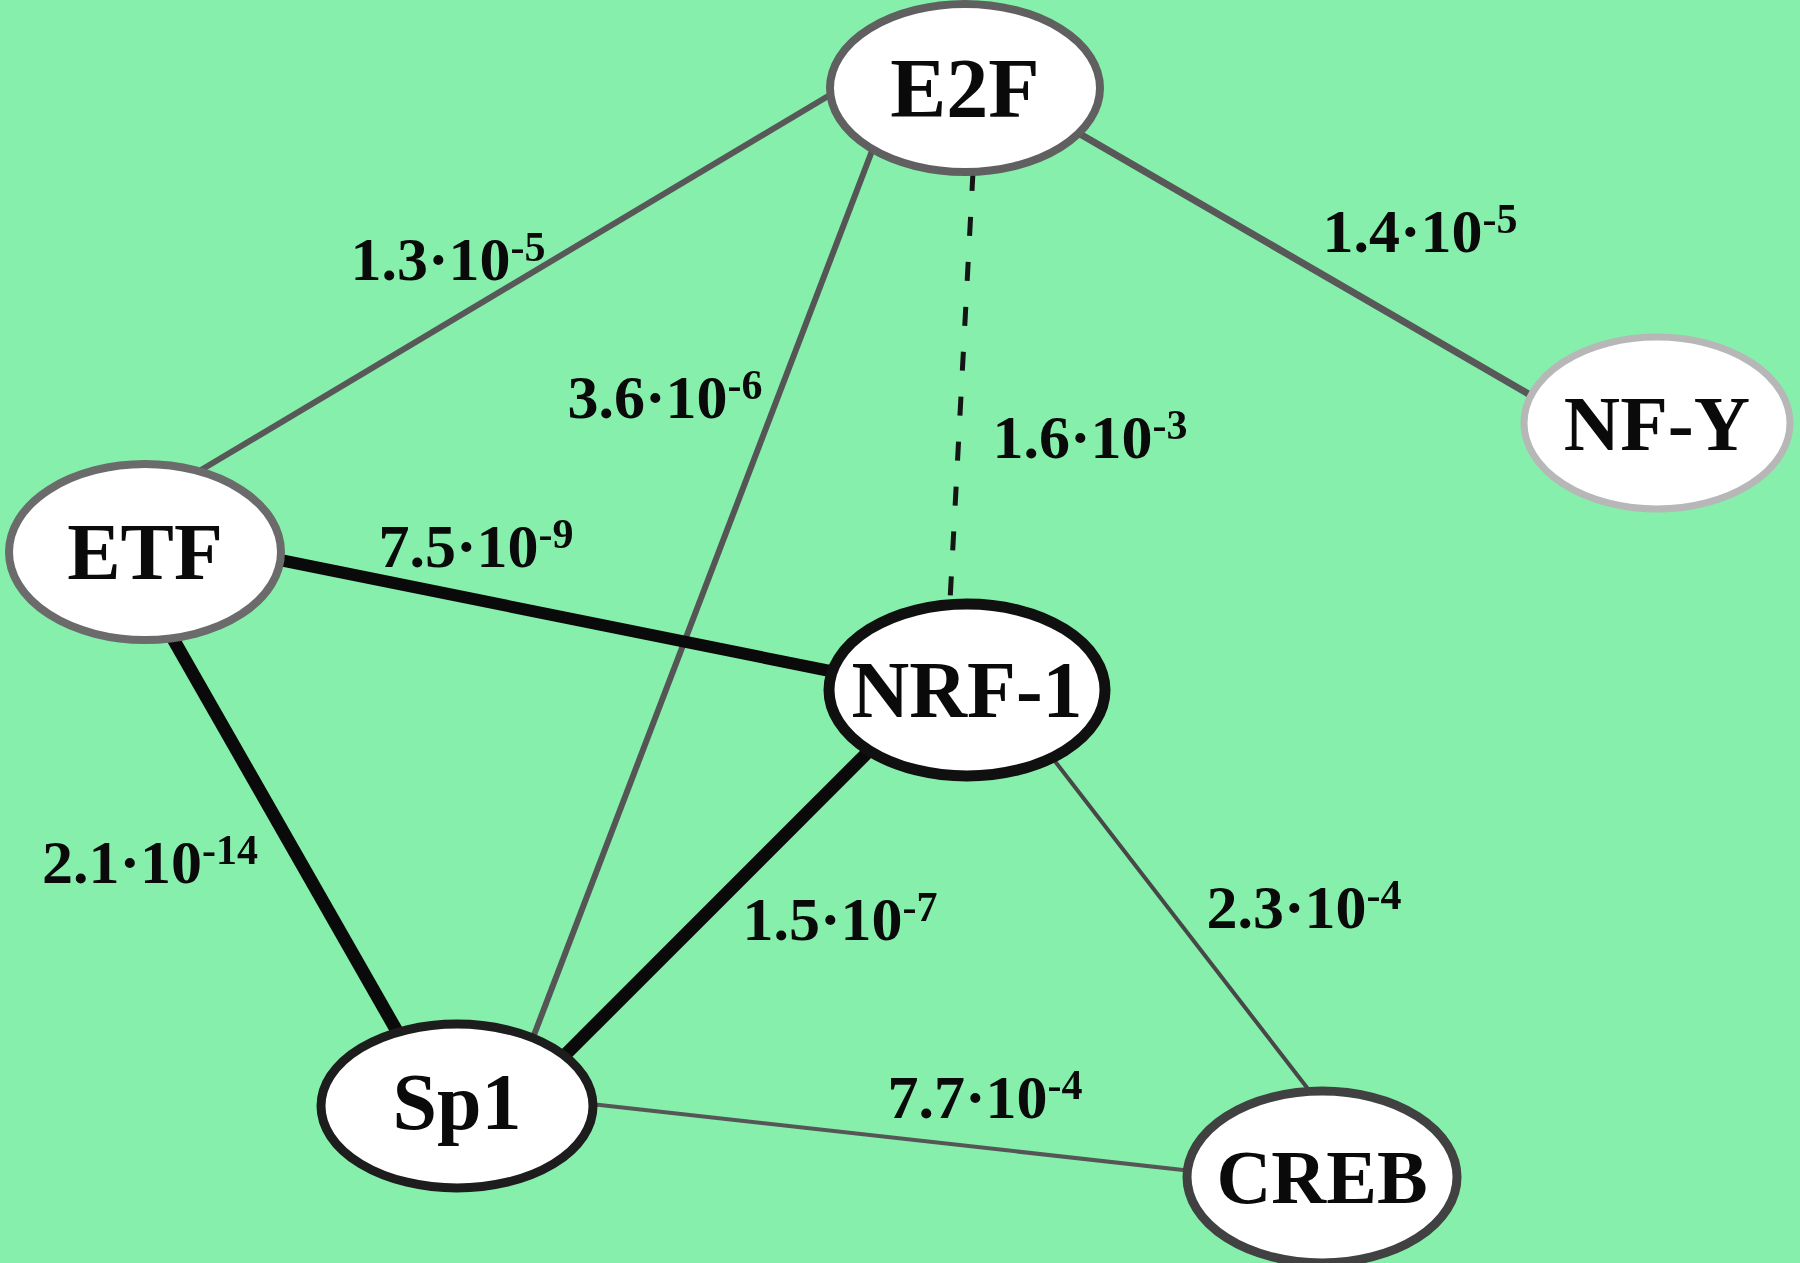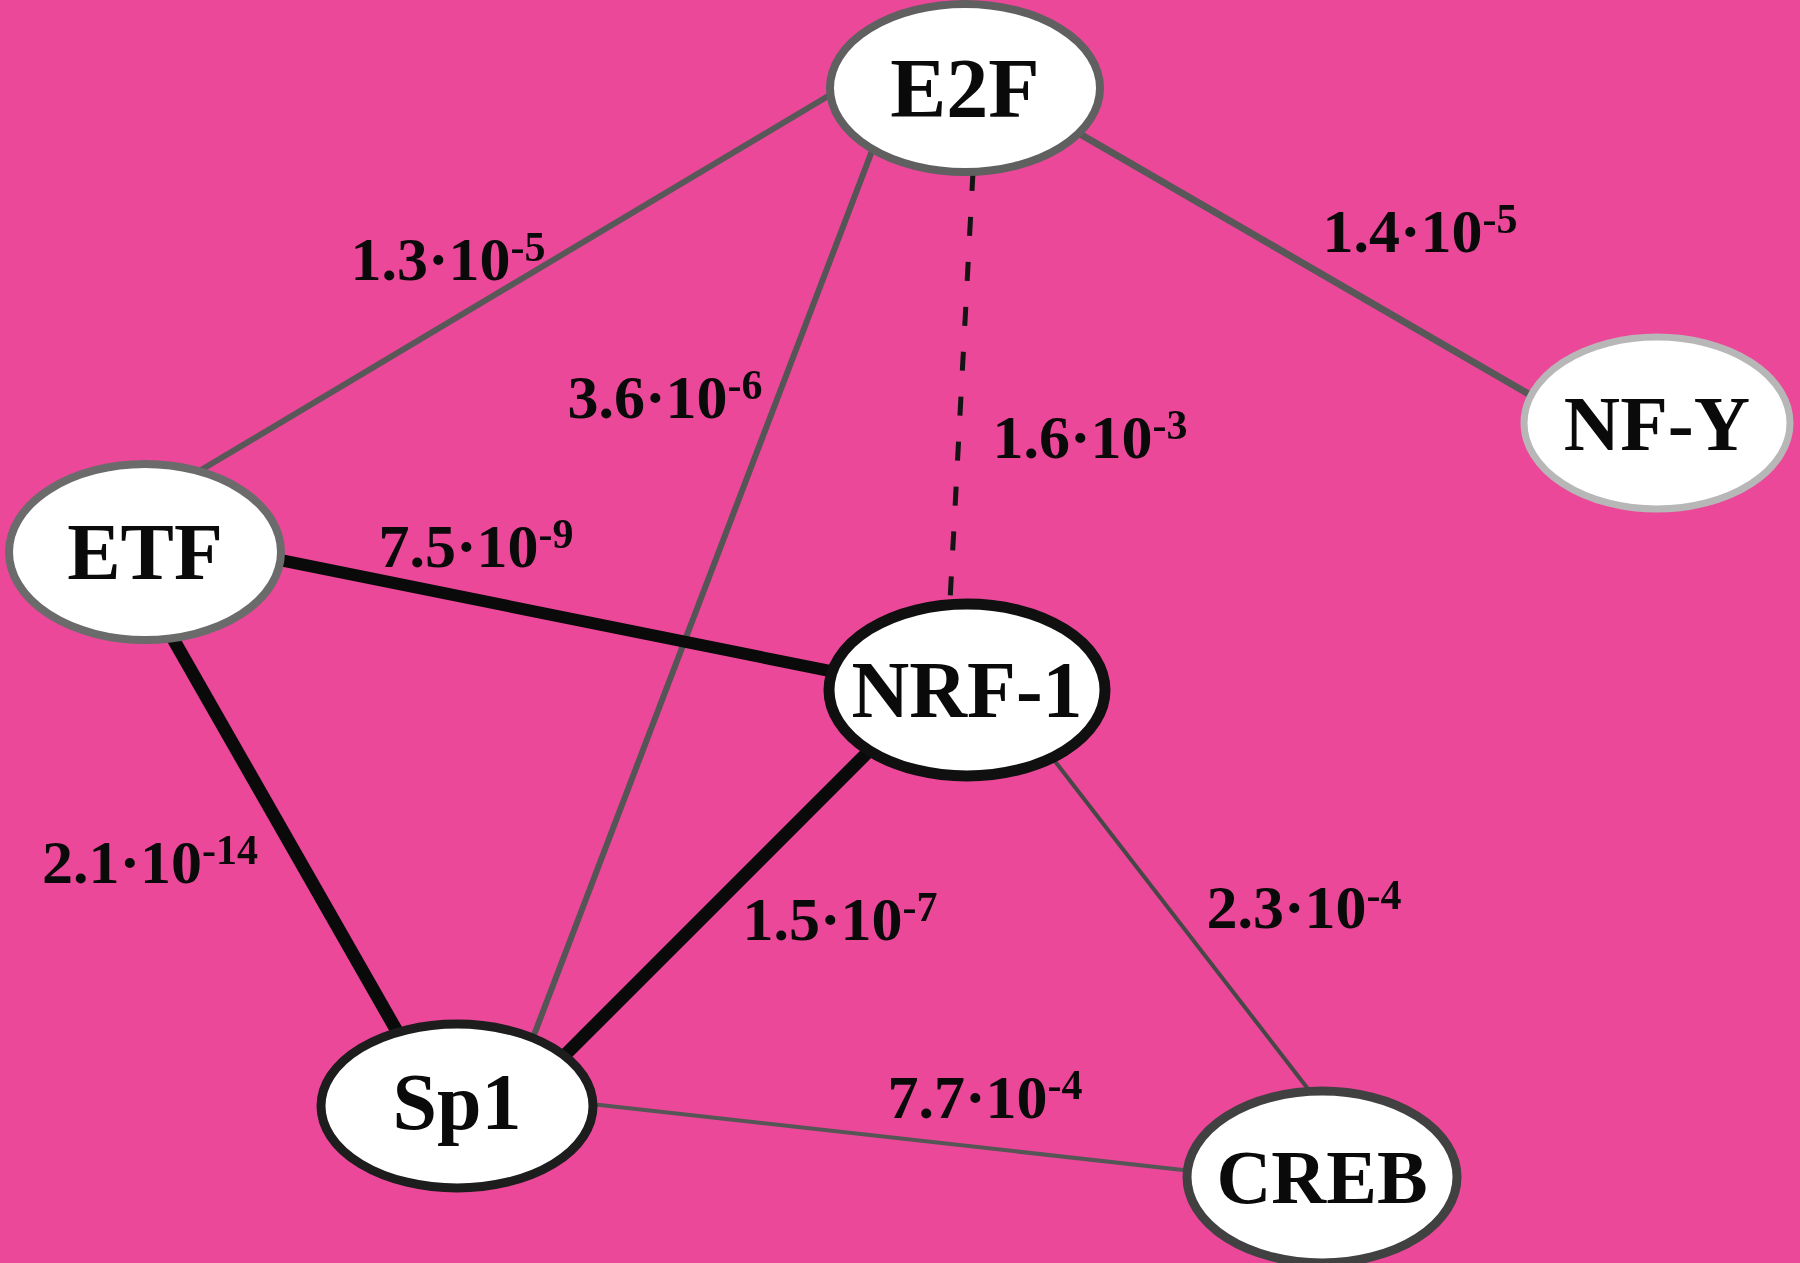--- a/index.html
+++ b/index.html
@@ -1,16 +1,16 @@
 <!DOCTYPE html>
 <html><head>
 <meta charset="utf-8">
 <style>
   html,body{margin:0;padding:0;background:#ffffff;}
-  #stage{width:1800px;height:1263px;position:relative;background:#ec4899;overflow:hidden;}
+  #stage{width:1800px;height:1263px;position:relative;background:#86efac;overflow:hidden;}
   svg{display:block;width:100%;height:100%;}
   text{font-family:"Liberation Serif", serif;font-weight:bold;fill:#0a0a0a;}
   .node-label{text-anchor:middle;}
   .edge-label{text-anchor:middle;}
 </style>
 </head>
 <body>
 
 <div id="stage">
   <svg id="net" xmlns="http://www.w3.org/2000/svg" viewBox="0 0 1800 1263">

